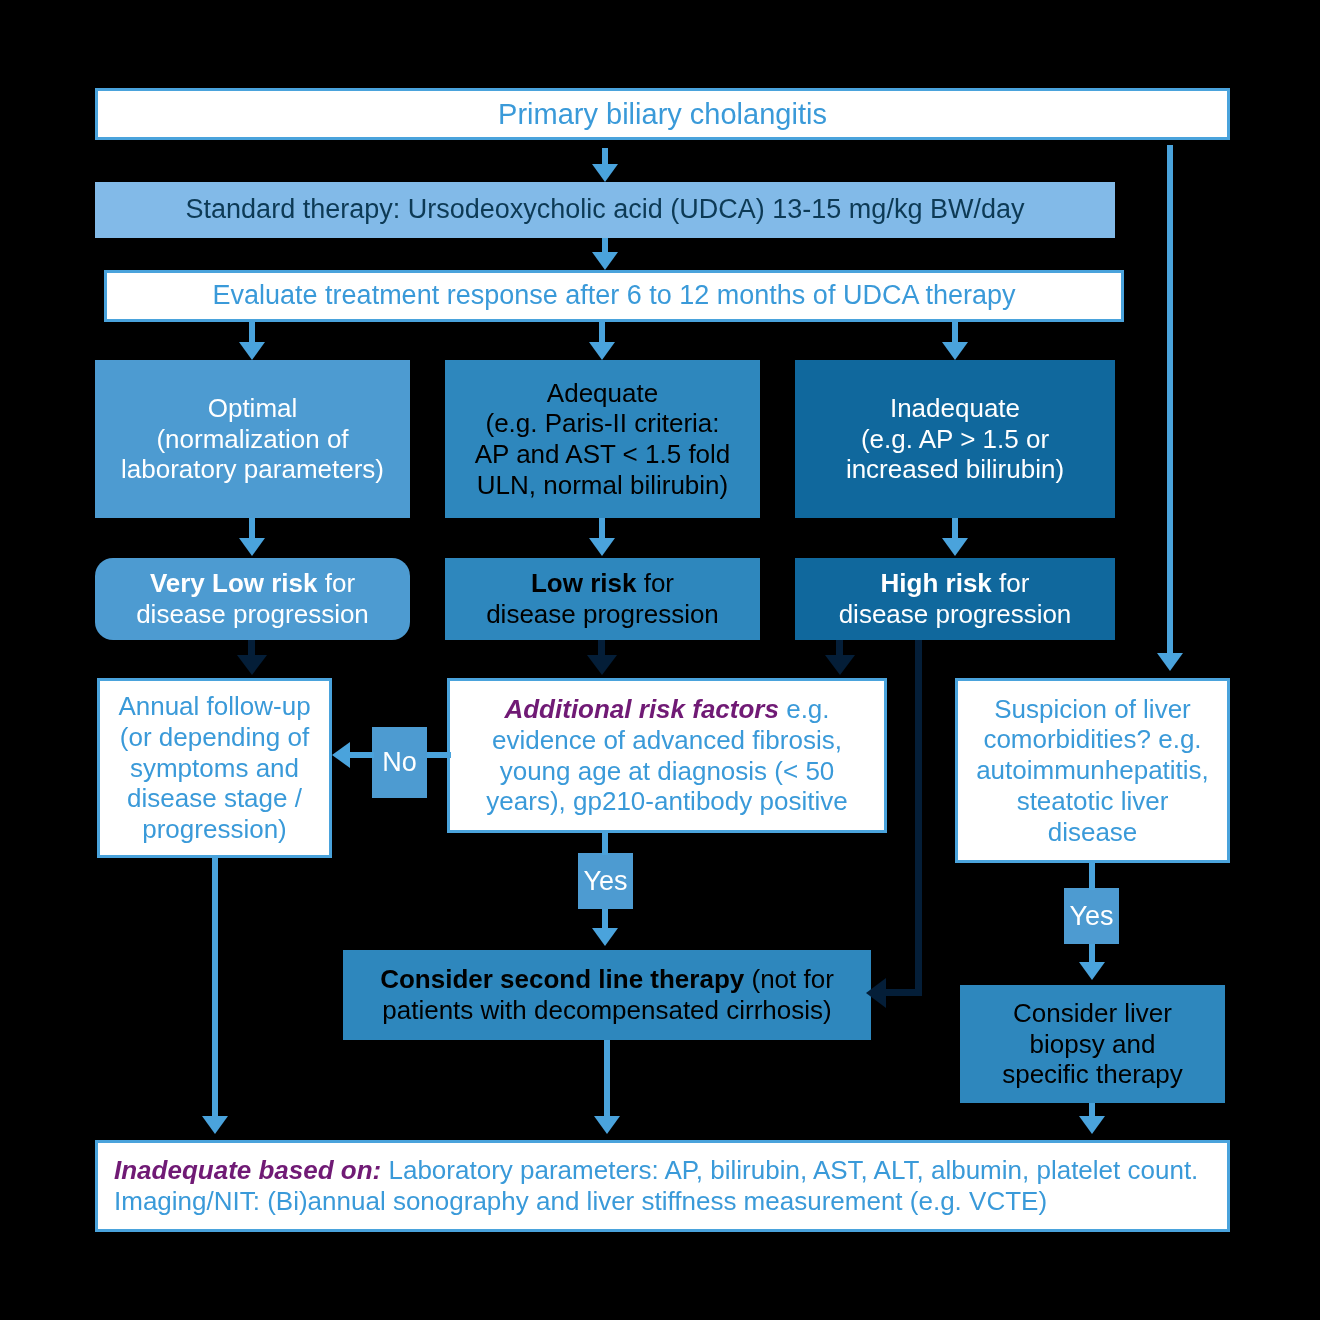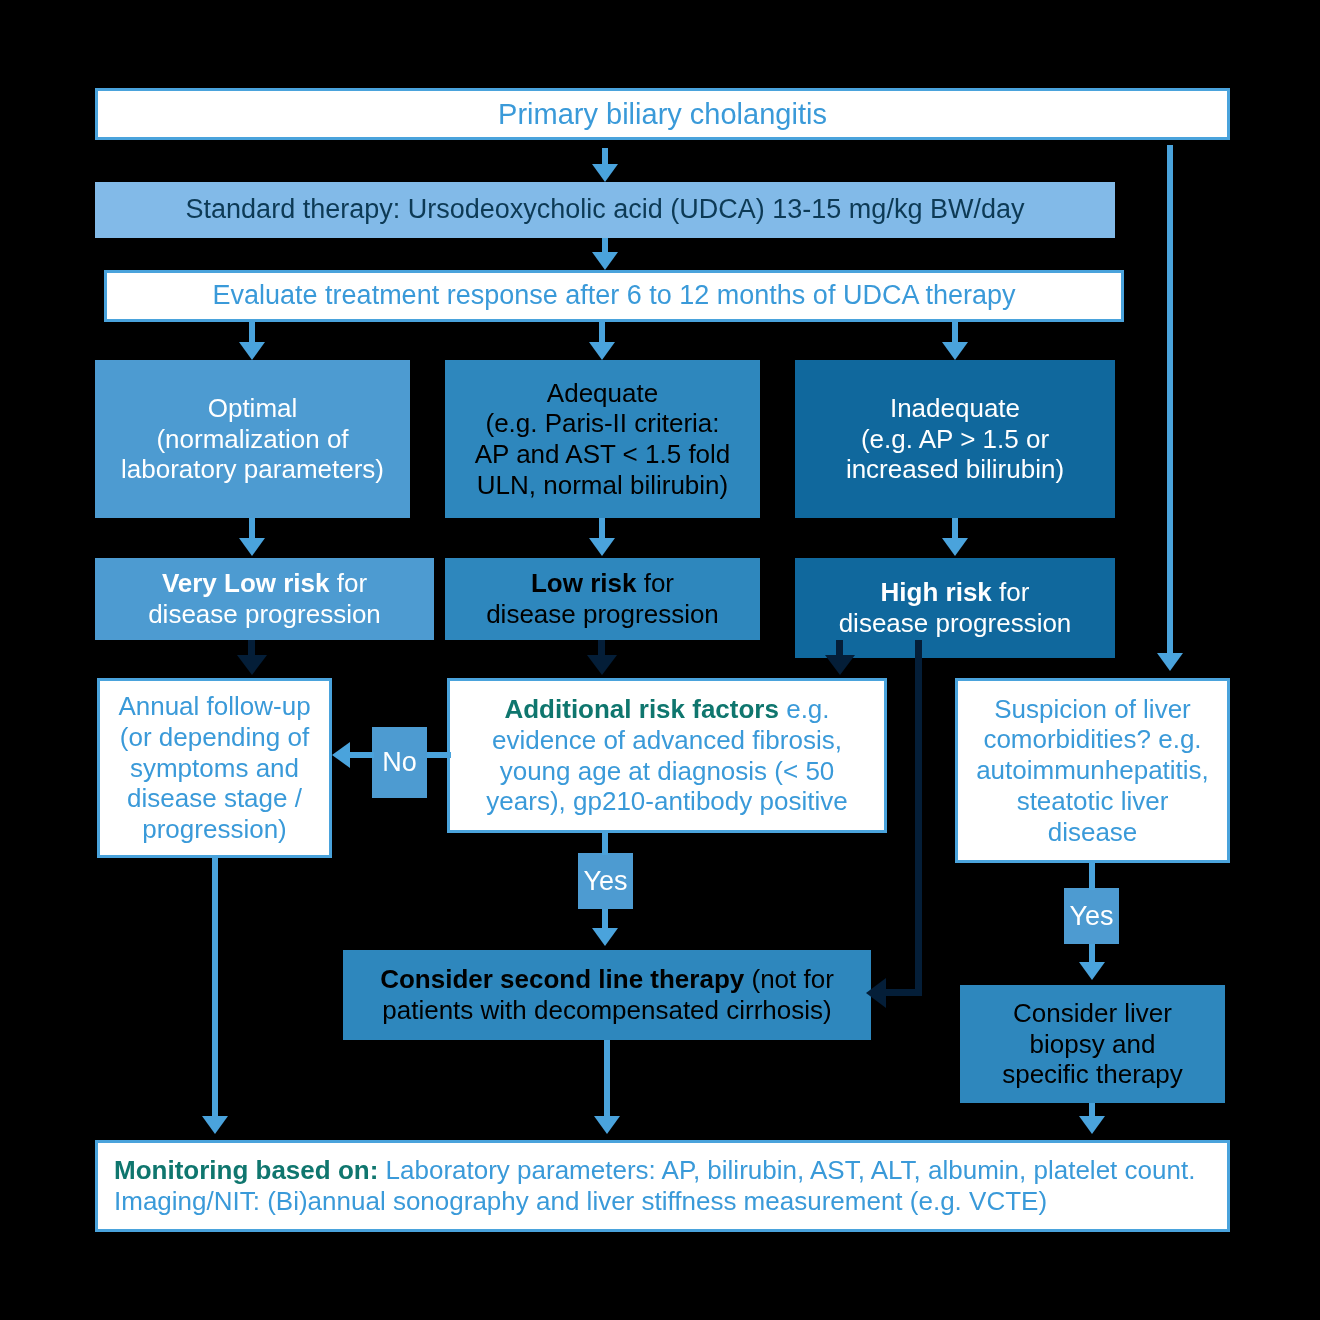--- a/index.html
+++ b/index.html
@@ -11,21 +11,21 @@
   .node .txt{display:block;width:100%;padding:0 8px;box-sizing:border-box;}
 
   
   .white{background:#ffffff;border:3px solid #4aa3dc;color:#3a9ad9;}
   .lightest{background:#82bae8;color:#0d3a55;border:none;}
   .light{background:#4d9bd1;color:#ffffff;border:none;}
   .med{background:#2e87bd;color:#000000;border:none;}
   .dark{background:#10689d;color:#ffffff;border:none;}
 
   b{font-weight:bold;}
-  .white b{color:#0f766e;}
+  .white b{color:#701a75;font-style:italic;}
 
   
   .vline{position:absolute;background:#4aa3dc;width:6px;}
   .hline{position:absolute;background:#4aa3dc;height:6px;}
   .vline.nv{background:#041e38;width:7px;}
   .hline.nv{background:#041e38;height:7px;}
 
   .arrow-d{position:absolute;width:0;height:0;border-left:13px solid transparent;
            border-right:13px solid transparent;border-top:18px solid #4aa3dc;}
   .arrow-d.nv{border-top-color:#041e38;border-left-width:15px;border-right-width:15px;border-top-width:20px;}
@@ -65,29 +65,29 @@
 AP and AST &lt; 1.5 fold
 ULN, normal bilirubin)</span>
   </div>
 
   <div class="node dark" style="left:795px;top:360px;width:320px;height:158px;font-size:26px;white-space:pre-line;">
     <span class="txt">Inadequate
 (e.g. AP &gt; 1.5 or
 increased bilirubin)</span>
   </div>
 
-  <div class="node light" style="left:95px;top:558px;width:339px;height:82px;font-size:26px;">
+  <div class="node light" style="left:95px;top:558px;width:315px;height:82px;font-size:26px;border-radius:18px;">
     <span class="txt"><b>Very Low risk</b><span> for</span><br><span>disease progression</span></span>
   </div>
 
   <div class="node med" style="left:445px;top:558px;width:315px;height:82px;font-size:26px;">
     <span class="txt"><b>Low risk</b><span> for</span><br><span>disease progression</span></span>
   </div>
 
-  <div class="node dark" style="left:795px;top:558px;width:320px;height:100px;font-size:26px;">
+  <div class="node dark" style="left:795px;top:558px;width:320px;height:82px;font-size:26px;">
     <span class="txt"><b>High risk</b><span> for</span><br><span>disease progression</span></span>
   </div>
 
   <div class="node white" style="left:97px;top:678px;width:235px;height:180px;font-size:26px;white-space:pre-line;">
     <span class="txt">Annual follow-up
 (or depending of
 symptoms and
 disease stage /
 progression)</span>
   </div>
@@ -108,21 +108,21 @@
     <span class="txt">Consider liver
 biopsy and
 specific therapy</span>
   </div>
 
   <div class="node med" style="left:343px;top:950px;width:528px;height:90px;font-size:26px;">
     <span class="txt"><b>Consider second line therapy</b><span>  (not for patients with decompensated cirrhosis)</span></span>
   </div>
 
   <div class="node white" style="left:95px;top:1140px;width:1135px;height:92px;font-size:26px;">
-    <span class="txt" style="text-align:left;padding:0 16px;"><b>Monitoring based on:</b><span> Laboratory parameters: AP, bilirubin, AST, ALT, albumin, platelet count. Imaging/NIT: (Bi)annual sonography and liver stiffness measurement (e.g. VCTE)</span></span>
+    <span class="txt" style="text-align:left;padding:0 16px;"><b>Inadequate based on:</b><span> Laboratory parameters: AP, bilirubin, AST, ALT, albumin, platelet count. Imaging/NIT: (Bi)annual sonography and liver stiffness measurement (e.g. VCTE)</span></span>
   </div>
 
   <div class="chip" style="left:372px;top:727px;width:55px;height:71px;">
     <span>No</span>
   </div>
   <div class="chip" style="left:578px;top:853px;width:55px;height:56px;">
     <span>Yes</span>
   </div>
   <div class="chip" style="left:1064px;top:888px;width:55px;height:56px;">
     <span>Yes</span>

